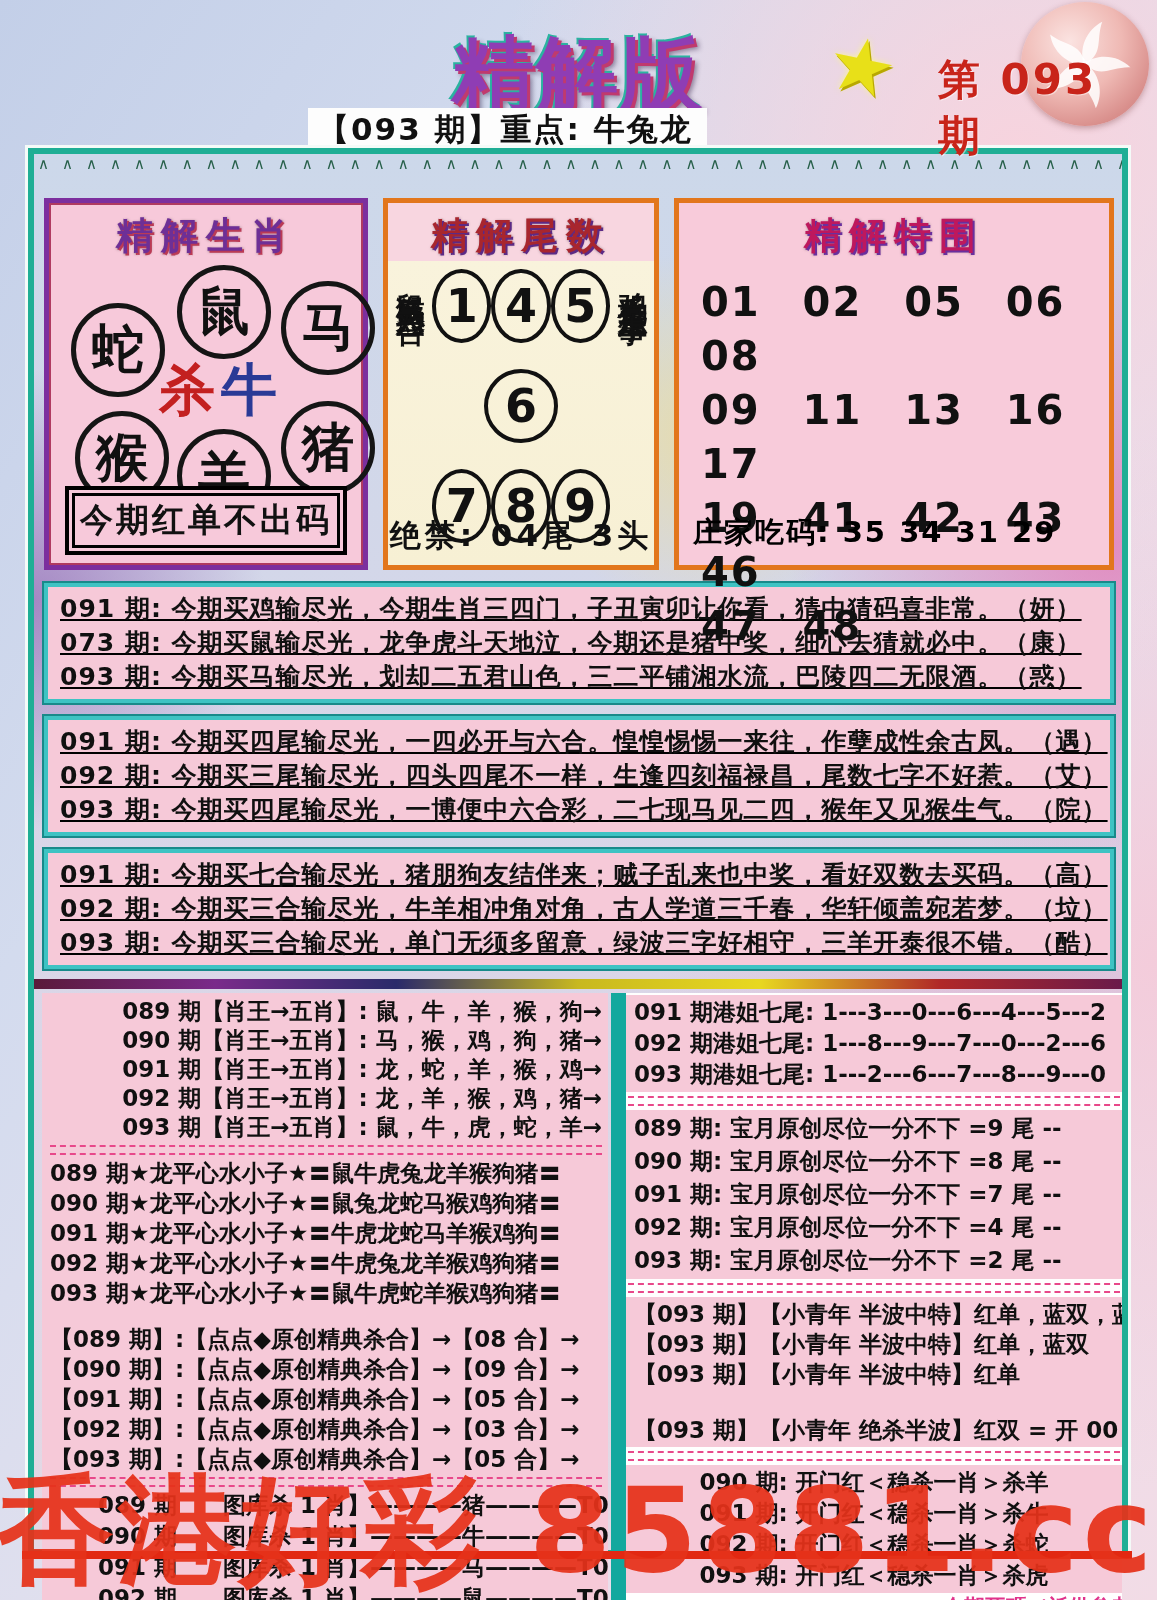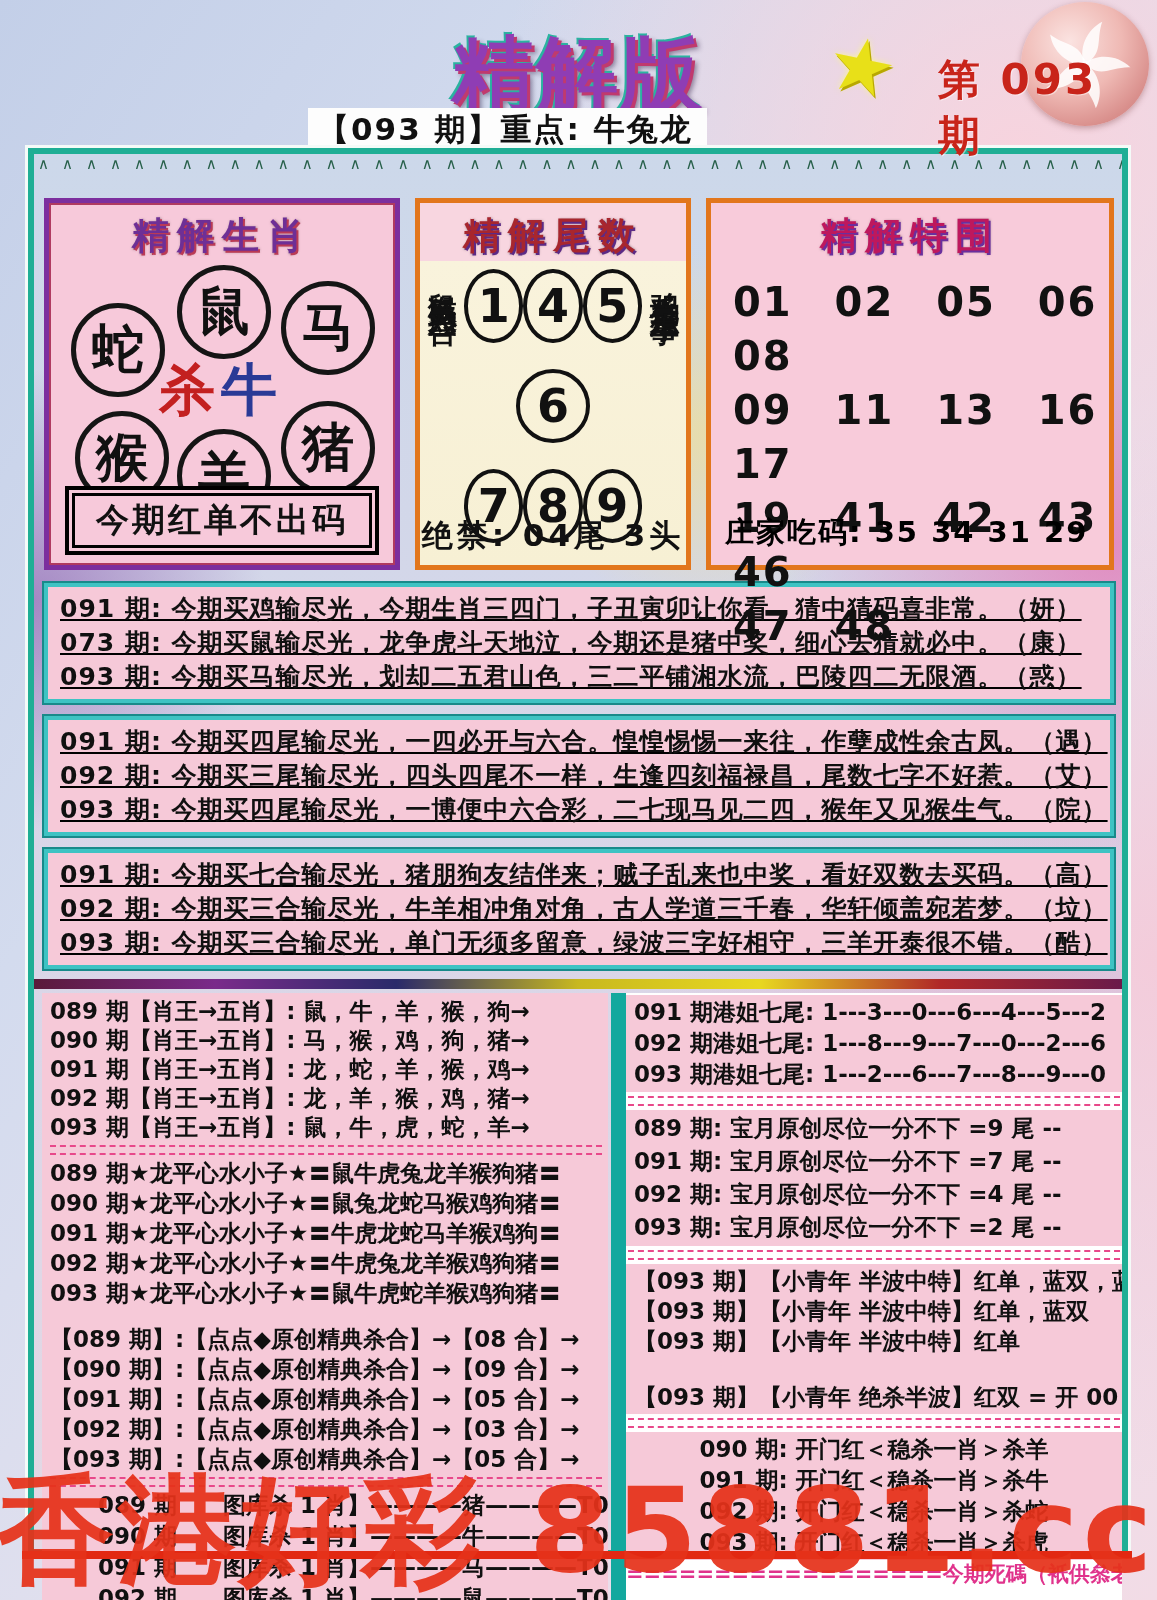--- a/index.html
+++ b/index.html
@@ -29,21 +29,21 @@
       radial-gradient(circle at 0% 32%, rgba(110,40,150,.45), transparent 16%),
       radial-gradient(circle at 62% 20%, rgba(250,225,120,.55), transparent 14%),
       radial-gradient(circle at 98% 94%, rgba(252,242,160,.9), transparent 26%),
       radial-gradient(circle at 90% 70%, rgba(240,120,170,.35), transparent 28%),
       linear-gradient(180deg,#ccd8ea 0%,#d9d6e8 55%,#e4d8e4 100%);}
   .zigzag{height:22px;overflow:hidden;color:#27604a;font-size:15px;letter-spacing:13px;
     white-space:nowrap;padding-left:4px;line-height:20px;}
   
   .toprow{display:flex;gap:15px;margin:22px 8px 0 10px;}
   .tbox{box-sizing:border-box;height:372px;position:relative;}
-  .box-zodiac{width:356px;border:5px solid #7c2f9e;box-shadow:0 0 0 2px #b03a60 inset;background:#f7c9da;}
+  .box-zodiac{width:324px;border:5px solid #7c2f9e;box-shadow:0 0 0 2px #b03a60 inset;background:#f7c9da;}
   .box-tails{width:276px;border:5px solid #e2761c;
     background:linear-gradient(180deg,#f8d6e0 0%,#f8d6e0 16%,#f9f3dc 16%,#f7f0d4 100%);}
   .box-special{flex:1;border:5px solid #e2761c;background:#f8cbda;}
   .tbox-title{text-align:center;font-size:37px;font-weight:bold;letter-spacing:8px;padding-top:8px;}
   .t-zo{color:#6e2f96;text-shadow:2px 2px 0 #bb3a55,1px 1px 3px rgba(0,0,0,.5);}
   .t-ta{color:#a8262e;text-shadow:2px 2px 0 #5c2a86,1px 1px 3px rgba(0,0,0,.5);}
   .t-sp{color:#be185d;text-shadow:2px 2px 0 #6a2f9e,1px 1px 3px rgba(0,0,0,.5);}
   .zcir{position:absolute;width:84px;height:84px;border:5px solid #151515;border-radius:50%;
     display:flex;align-items:center;justify-content:center;font-size:52px;font-weight:bold;color:#111;}
   .zkill{position:absolute;left:110px;top:150px;font-size:56px;font-weight:bold;letter-spacing:6px;}
@@ -69,21 +69,21 @@
   .pline{font-size:25px;font-weight:bold;color:#101010;line-height:34px;letter-spacing:1px;white-space:nowrap;}
   
   .rstrip{height:10px;margin:10px 0 0 0;
     background:linear-gradient(90deg,#5a1a3a,#7a2a8a,#2a2a6a,#c8b820,#e8d820,#b02828,#6a1a4a);}
   
   .lower{display:flex;margin:4px 0 0 8px;height:626px;overflow:hidden;}
   .lcol{width:552px;background:#f6c9d8;padding:4px 6px 0 8px;overflow:hidden;}
   .vdiv{width:15px;background:#13a89e;margin-left:3px;}
   .rcol{flex:1;background:#fff;padding:2px 0 0 0;overflow:hidden;}
   .row{font-size:23px;font-weight:bold;color:#101010;white-space:nowrap;}
-  .lx .row{line-height:29px;}
+  .lx .row{line-height:29px;text-align:right;}
   .lp .row{line-height:30px;}
   .dd .row{line-height:30px;}
   .tk .row{line-height:31px;padding-left:48px;}
   .sep{height:6px;border-top:2px dashed #e8488a;border-bottom:2px dashed #e8488a;margin:3px 0;}
   .sepw{height:6px;border-top:2px dashed #e8488a;border-bottom:2px dashed #e8488a;margin:4px 2px;background:#fff;} .gap16{height:16px;} .gap26{height:26px;}
   .rblock{background:#f6c9d8;padding:2px 8px;}
   .gj .row{line-height:31px;}
   .by .row{line-height:33px;}
   .xq .row{line-height:30px;}
   .km .row{line-height:31px;text-align:center;}
@@ -224,20 +224,21 @@
 
       <div class="rcol">
         <div class="rblock gj">
           <div class="row">091 期港姐七尾:  1---3---0---6---4---5---2</div>
           <div class="row">092 期港姐七尾:  1---8---9---7---0---2---6</div>
           <div class="row">093 期港姐七尾:  1---2---6---7---8---9---0</div>
         </div>
         <div class="sepw"></div>
         <div class="rblock by">
           <div class="row">089 期:  宝月原创尽位一分不下 =9 尾 --</div>
+          <div class="row">090 期:  宝月原创尽位一分不下 =8 尾 --</div>
           <div class="row">091 期:  宝月原创尽位一分不下 =7 尾 --</div>
           <div class="row">092 期:  宝月原创尽位一分不下 =4 尾 --</div>
           <div class="row">093 期:  宝月原创尽位一分不下 =2 尾 --</div>
         </div>
         <div class="sepw"></div>
         <div class="rblock xq">
           <div class="row">【093 期】【小青年 半波中特】红单，蓝双，蓝单 === 开</div>
           <div class="row">【093 期】【小青年 半波中特】红单，蓝双</div>
           <div class="row">【093 期】【小青年 半波中特】红单</div>
           <div class="gap26"></div>

